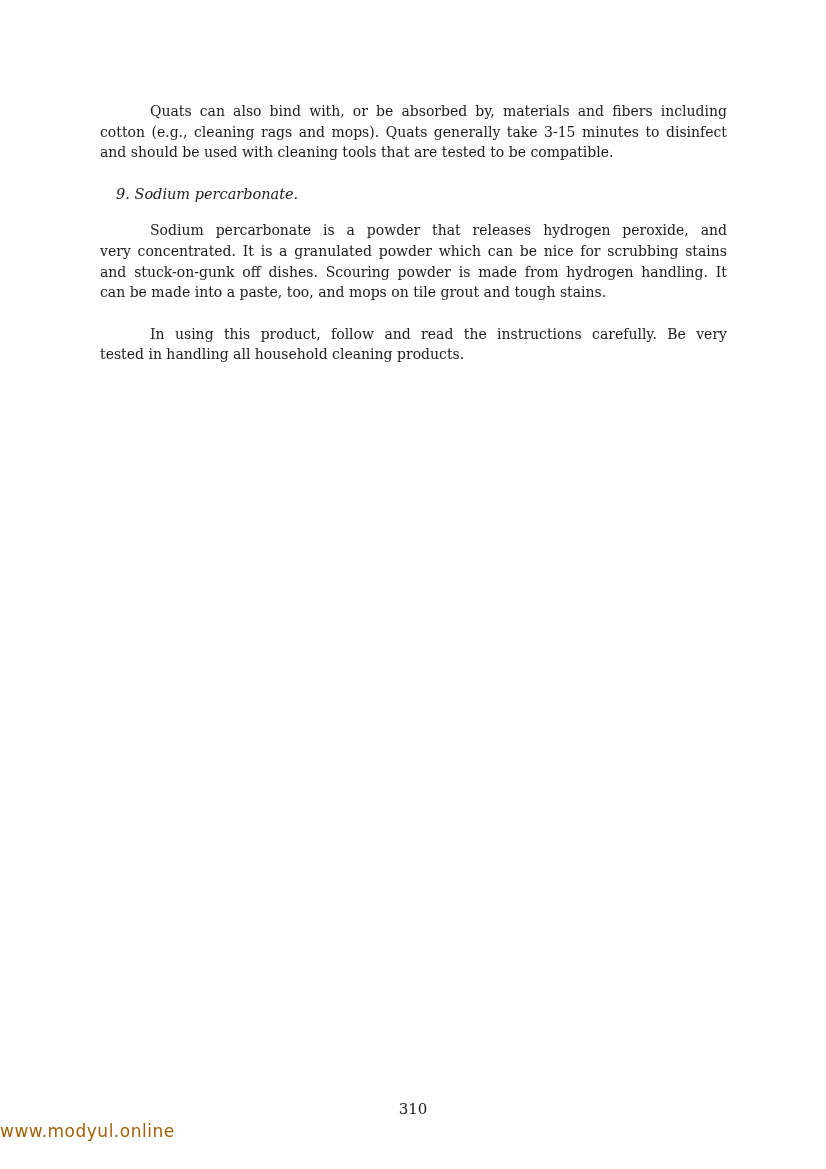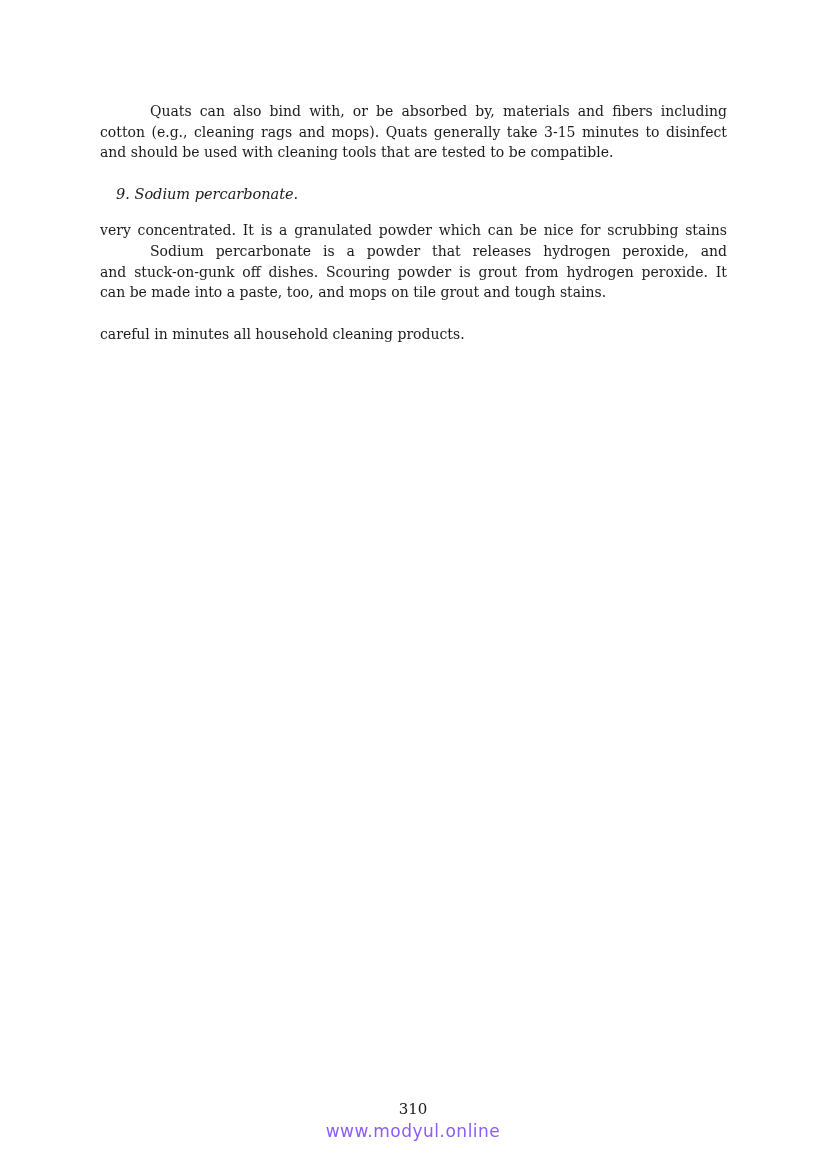--- a/index.html
+++ b/index.html
@@ -62,50 +62,50 @@
     font-size: 15px;
     line-height: 18px;
     color: #1b1b1b;
   }
 
   .watermark {
     position: absolute;
     top: 1121px;
     left: 0;
     width: 826px;
-    text-align: center;
     font-family: "DejaVu Sans", "Liberation Sans", sans-serif;
     font-size: 17px;
     line-height: 20px;
     letter-spacing: 0.5px;
-    color: #8b5cf6;
+    color: #a16207;
   }
 </style>
 </head>
 <body>
 
 <div class="page">
   <div class="content">
 
     <div class="para">
       <div class="line first">Quats can also bind with, or be absorbed by, materials and fibers including</div>
       <div class="line">cotton (e.g., cleaning rags and mops). Quats generally take 3-15 minutes to disinfect</div>
       <div class="line last">and should be used with cleaning tools that are tested to be compatible.</div>
     </div>
 
     <div class="heading">9. Sodium percarbonate.</div>
 
     <div class="para">
+      <div class="line first">Sodium percarbonate is a powder that releases hydrogen peroxide, and</div>
       <div class="line">very concentrated. It is a granulated powder which can be nice for scrubbing stains</div>
-      <div class="line first">Sodium percarbonate is a powder that releases hydrogen peroxide, and</div>
-      <div class="line">and stuck-on-gunk off dishes. Scouring powder is grout from hydrogen peroxide. It</div>
+      <div class="line">and stuck-on-gunk off dishes. Scouring powder is made from hydrogen handling. It</div>
       <div class="line last">can be made into a paste, too, and mops on tile grout and tough stains.</div>
     </div>
 
     <div class="para">
-      <div class="line last">careful in minutes all household cleaning products.</div>
+      <div class="line first">In using this product, follow and read the instructions carefully. Be very</div>
+      <div class="line last">tested in handling all household cleaning products.</div>
     </div>
 
   </div>
 
   <div class="page-number">310</div>
   <div class="watermark">www.modyul.online</div>
 </div>
 
 </body></html>

